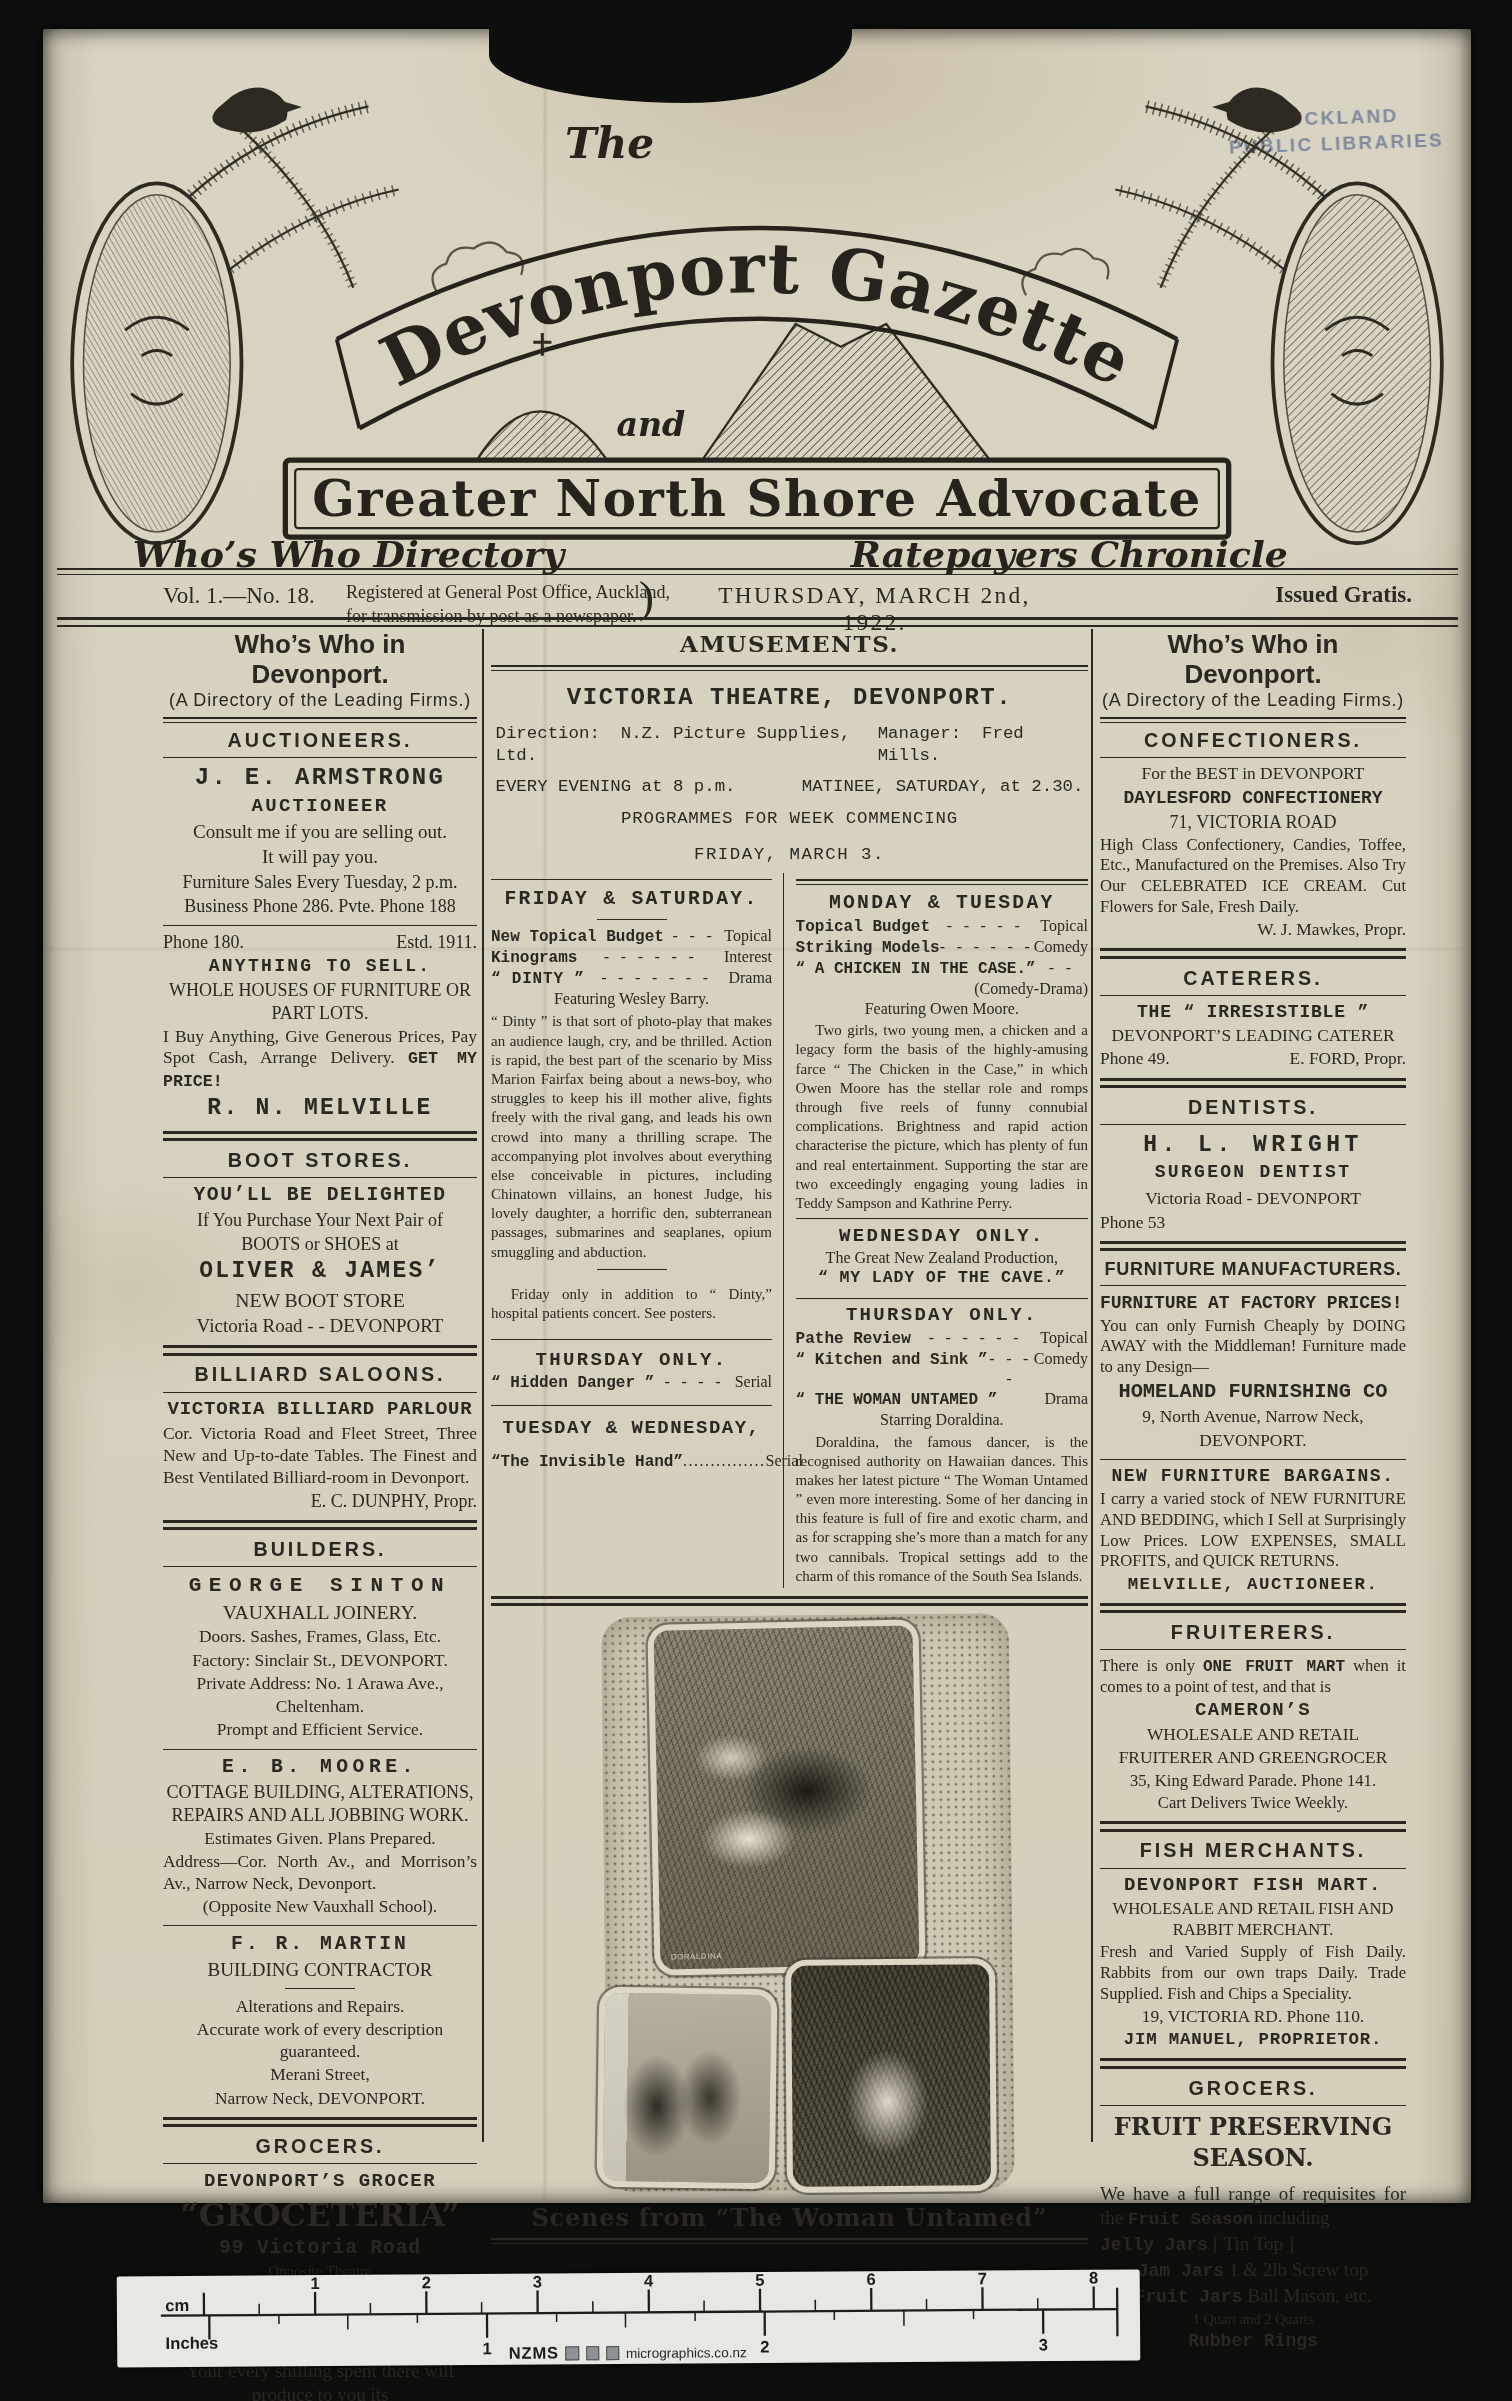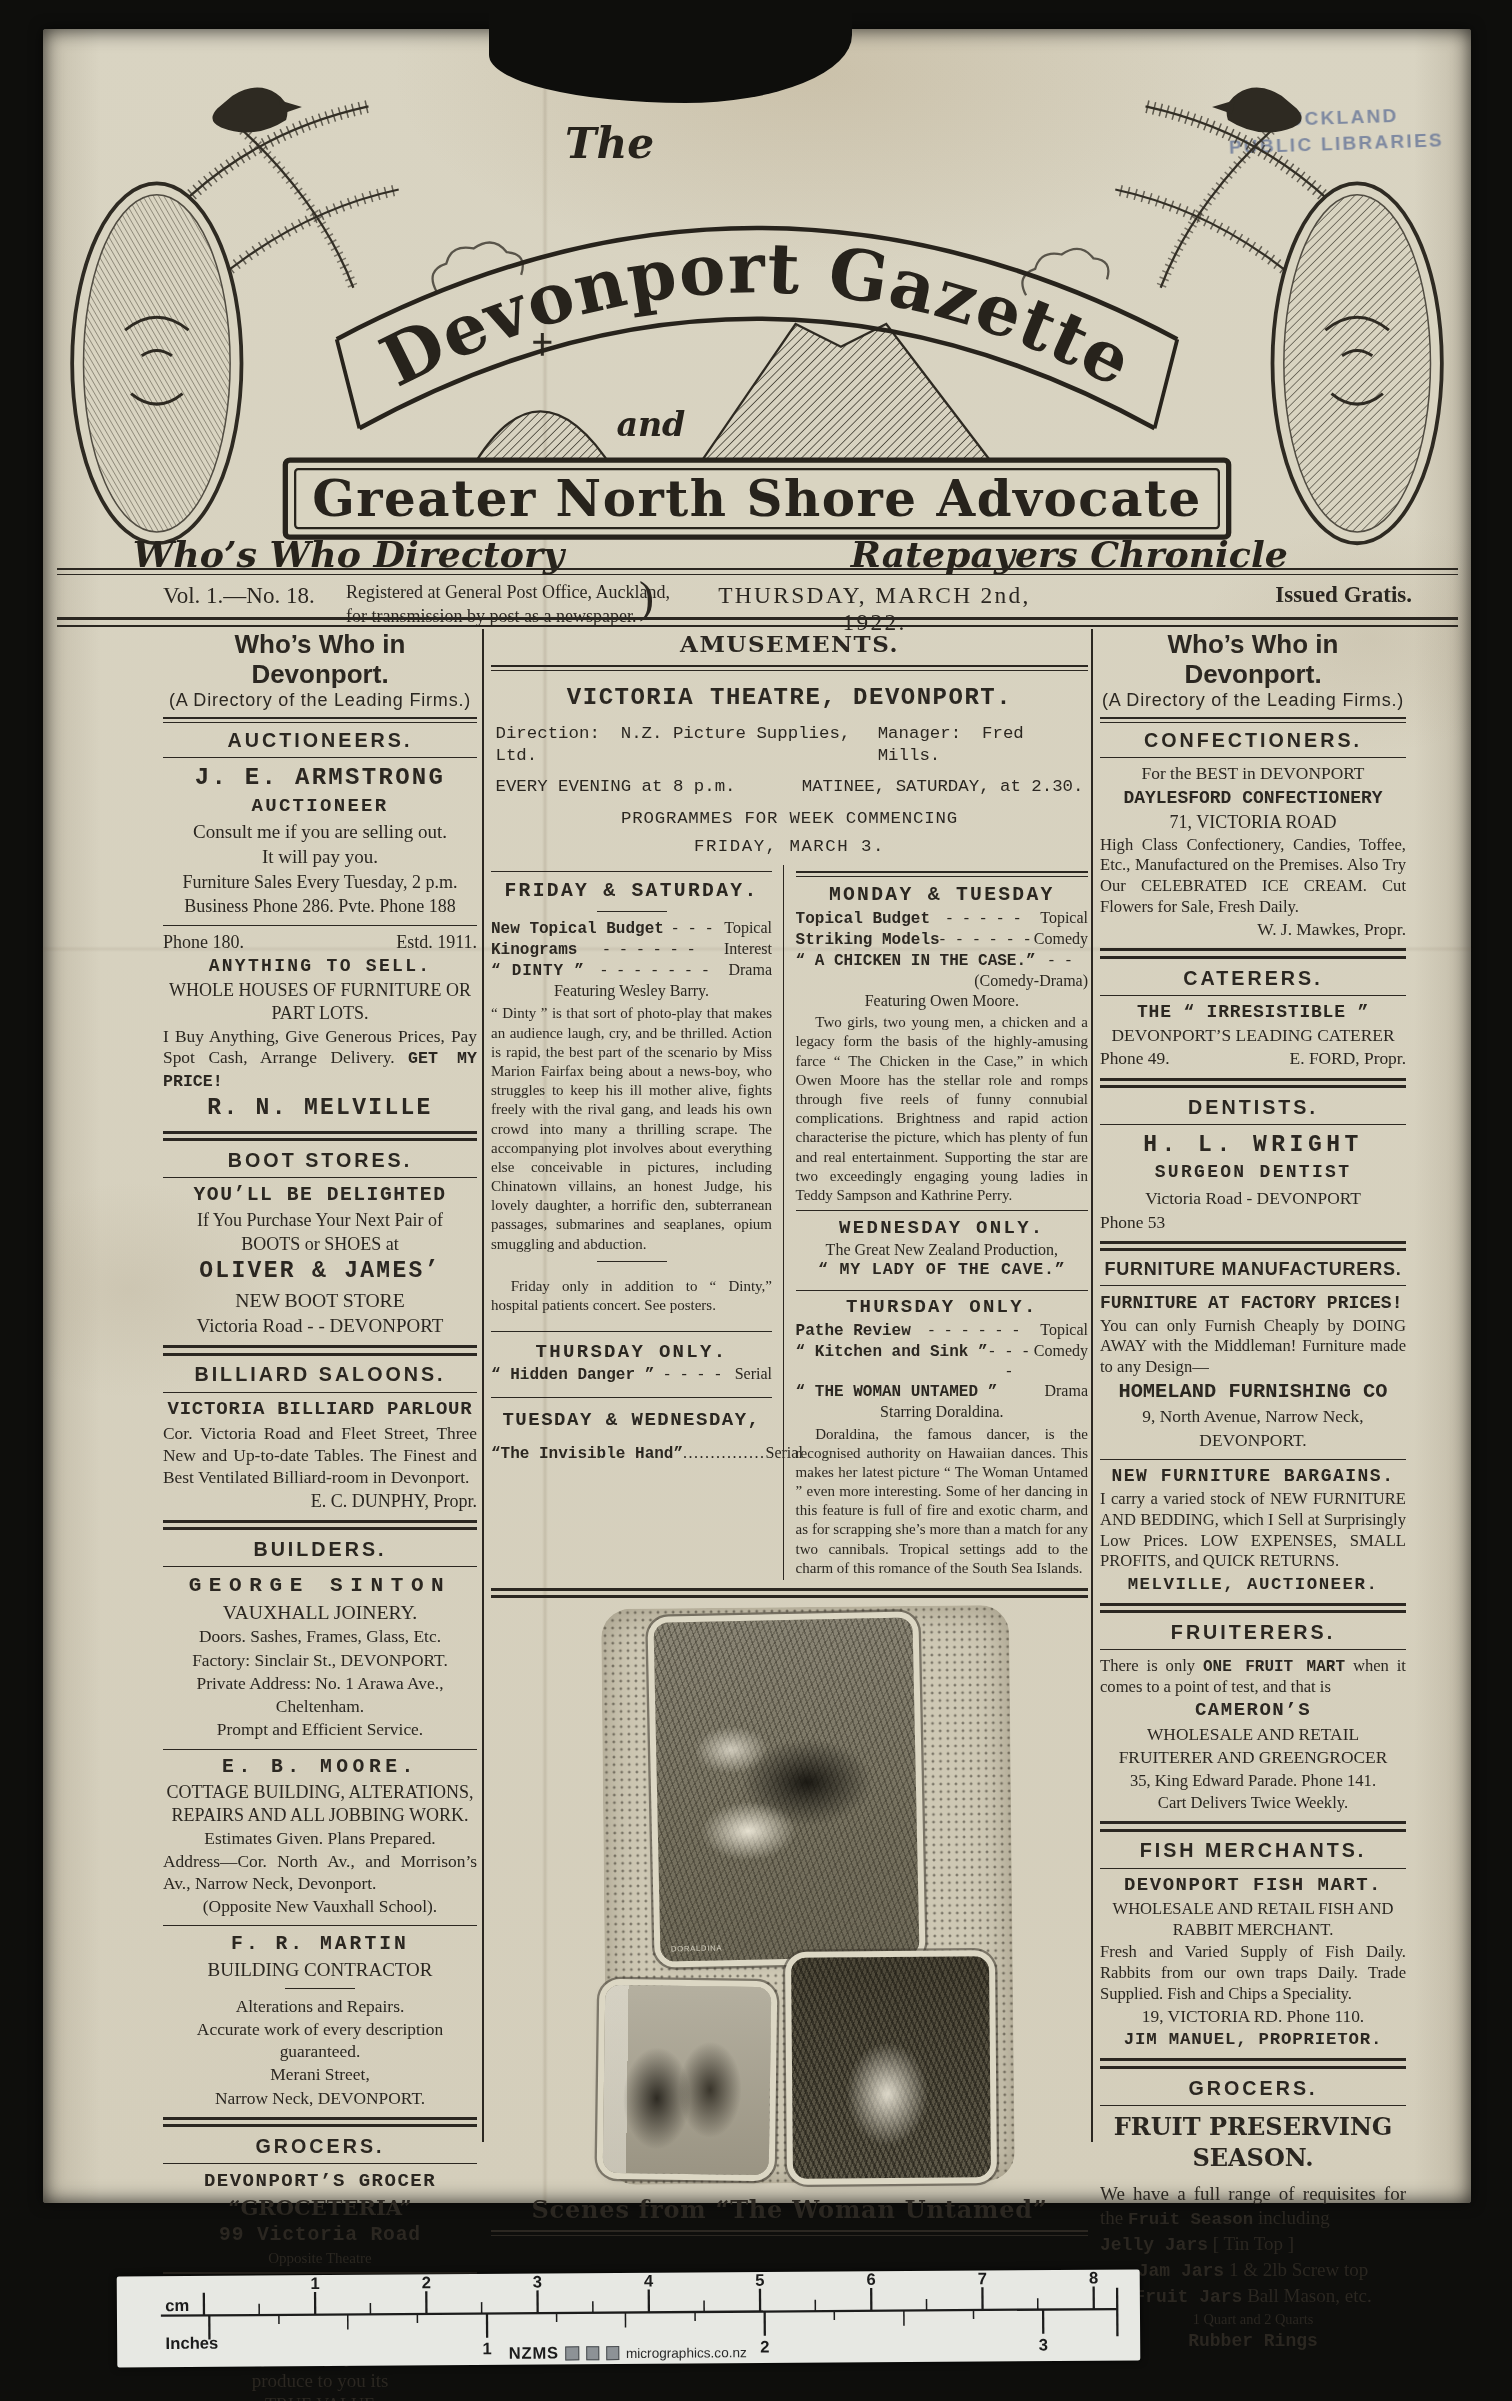--- a/index.html
+++ b/index.html
@@ -68,21 +68,21 @@
   .r2{border-top:2.3px solid;border-bottom:1.5px solid;height:3px;margin:6px 0;}
   .r3{border-top:3px solid;border-bottom:3px solid;height:4.5px;margin:7.6px 0;}
   .dbl{border-top:2.3px solid;border-bottom:1.5px solid;height:2.3px;margin:4.5px 0;}
   
   .f-sans{font-family:Liberation Mono, monospace;}
   .f-dser{font-family:"DejaVu Serif",serif;}
   .b{font-weight:bold;} .c{text-align:center;} .r{text-align:right;} .j{text-align:justify;}
   .t19{font-size:14.4px;}.t20{font-size:15px;}.t21{font-size:16px;}.t22{font-size:16.6px;}
   .t23{font-size:17.4px;}.t24{font-size:18px;}.t25{font-size:19px;}.t26{font-size:19.7px;}
   .t27{font-size:20.4px;}.t28{font-size:21px;}.t30{font-size:23px;}.t32{font-size:24px;}
-  .t34{font-size:21px;}
+  .t34{font-size:32px;}
   .ls1{letter-spacing:0.8px;}.ls2{letter-spacing:1.5px;}.ls3{letter-spacing:2.3px;}
   .ls4{letter-spacing:3px;}.ls6{letter-spacing:4.5px;}.ls10{letter-spacing:7.6px;}
   .wh-head{font:bold 26px/1.15 "Liberation Sans",sans-serif;text-align:center;}
   .wh-sub{font:18px "Liberation Sans",sans-serif;text-align:center;letter-spacing:0.8px;}
   .sec-head{font:bold 19.7px "Liberation Sans",sans-serif;text-align:center;letter-spacing:3px;margin:6px 0 1.5px;}
   .sec-head.tight{font-size:18px;letter-spacing:0.8px;}
   .ad{margin:4.5px 0 7.6px;}
   .ad p{margin:1.5px 0;}
   .row{display:flex;align-items:baseline;}
   .row .rt{white-space:nowrap;}
@@ -370,21 +370,21 @@
     <div class="c f-sans b t32 ls2" style="margin:12px 0 10.6px">VICTORIA  THEATRE,  DEVONPORT.</div>
     <div class="split f-sans t23" style="padding:0 4.5px">
       <span><span>Direction:</span>&nbsp;&nbsp;<span>N.Z. Picture Supplies, Ltd.</span></span>
       <span><span>Manager:</span>&nbsp;&nbsp;<span>Fred Mills.</span></span>
     </div>
     <div class="split f-sans t23" style="padding:0 4.5px;margin-top:9px">
       <span>EVERY EVENING at 8 p.m.</span>
       <span>MATINEE, SATURDAY, at 2.30.</span>
     </div>
     <div class="c f-sans t23 ls1" style="margin-top:10.6px">PROGRAMMES  FOR  WEEK  COMMENCING</div>
-    <div class="c f-sans t23 ls2" style="margin-top:6px">FRIDAY,   MARCH   3.</div>
+    <div class="c f-sans t23 ls2" style="margin-top:14px">FRIDAY,   MARCH   3.</div>
 
     <div class="prog">
 
       <div class="pl">
         <div class="r1"></div>
         <div class="c f-sans b t26 ls3" style="margin-top:7.6px">FRIDAY  &amp;  SATURDAY.</div>
         <div class="mini"></div>
         <div class="row t21">
           <span class="rt f-sans b">New Topical Budget</span>
           <span class="rd">-  -  -</span>

